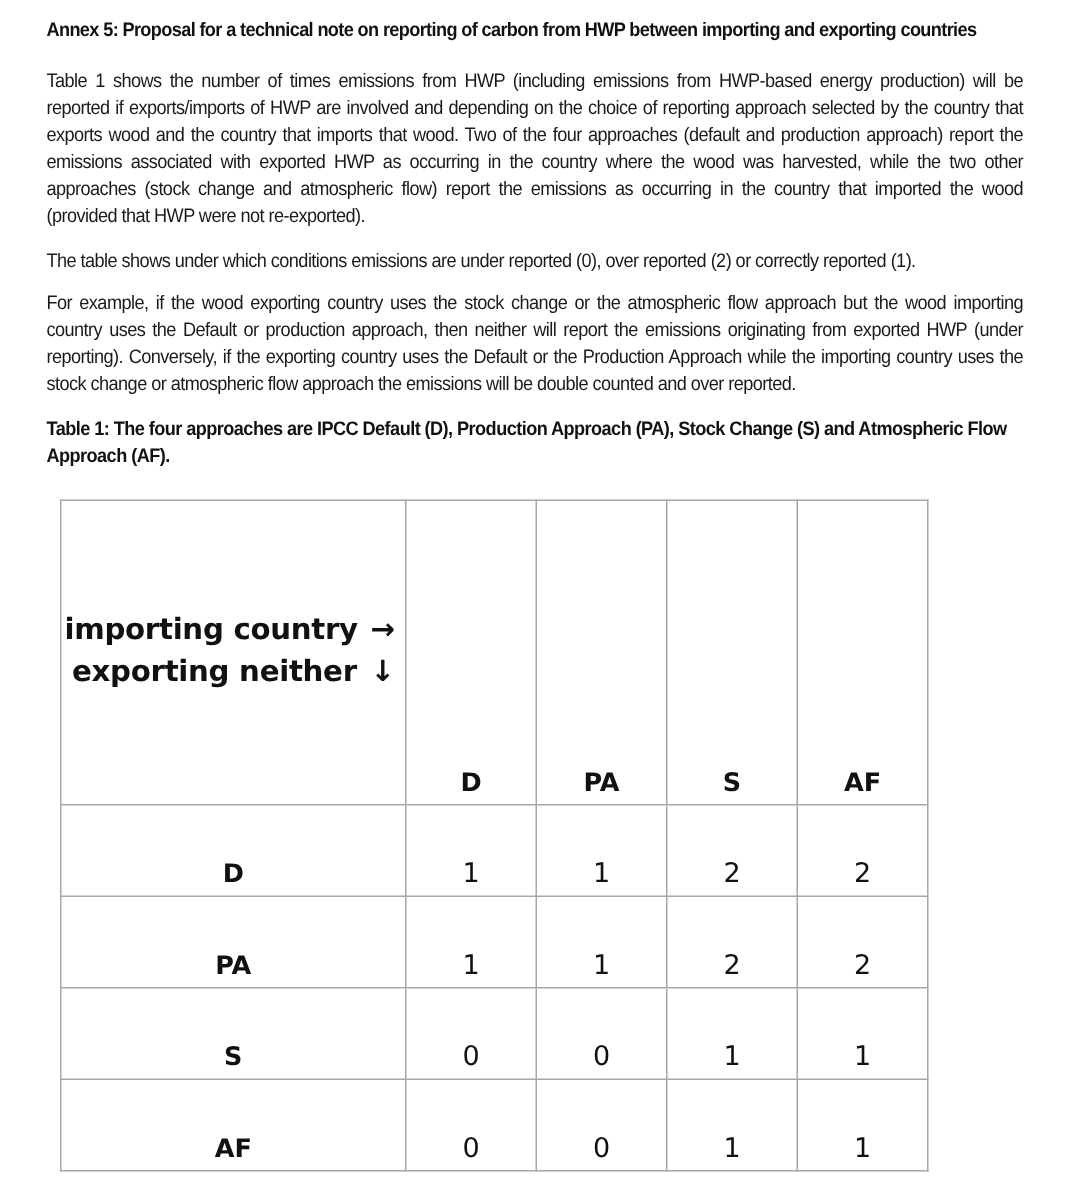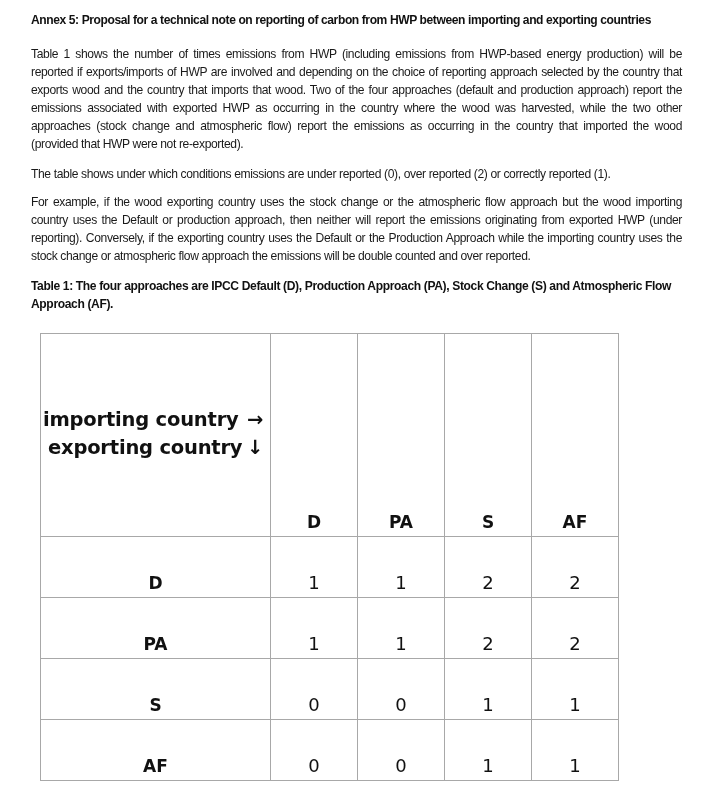--- a/index.html
+++ b/index.html
@@ -36,21 +36,21 @@
 <table class="tbl">
   <tbody>
       <tr>
     <td class="corner">
       <div class="corner-text">
         <span class="corner-line">
           <span>importing country</span>
           <span class="arrow">→</span>
         </span>
         <span class="corner-line" style="padding-left:5px">
-          <span>exporting country</span>
+          <span>exporting neither</span>
           <span class="arrow">↓</span>
         </span>
       </div>
     </td>
     <td class="hdr">D</td>
     <td class="hdr">PA</td>
     <td class="hdr">S</td>
     <td class="hdr">AF</td>
   </tr>
   <tr>

